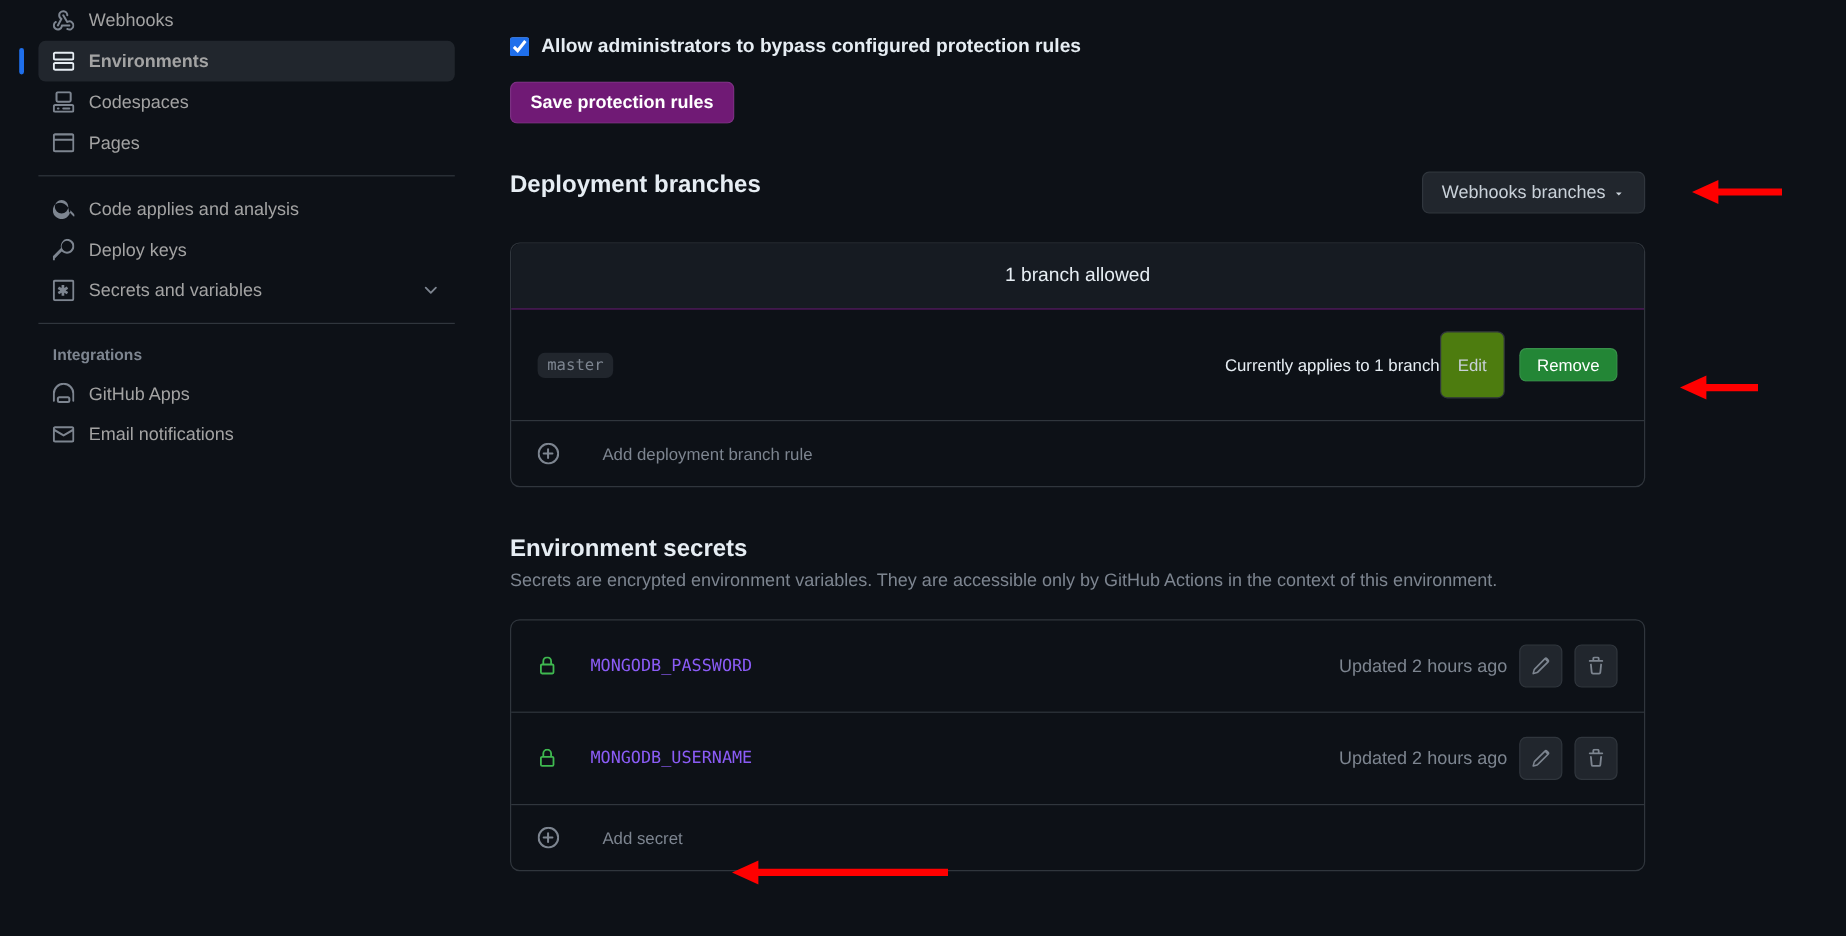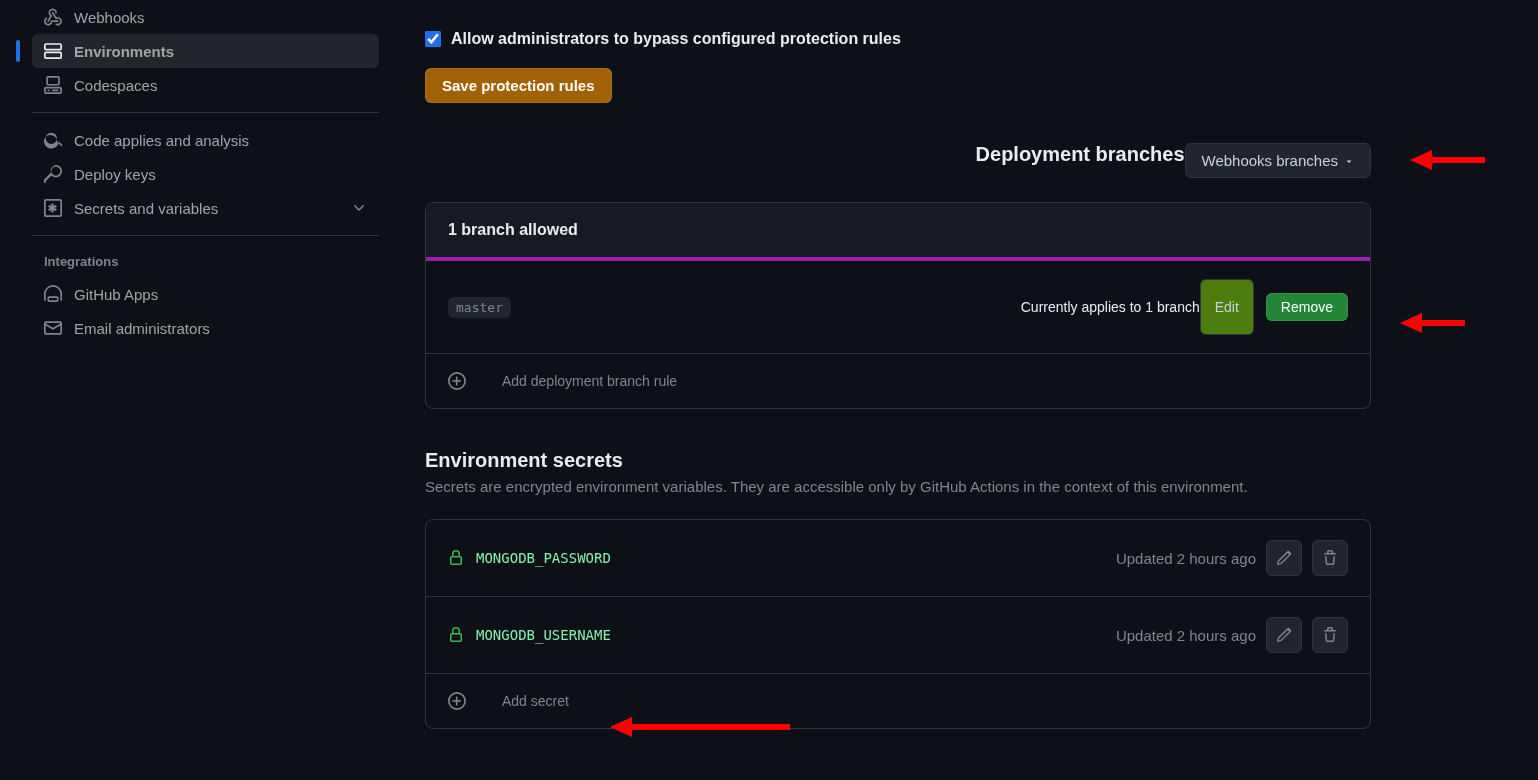--- a/index.html
+++ b/index.html
@@ -84,36 +84,36 @@
 .checkbox-row input[type="checkbox"] {
   width: 16px;
   height: 16px;
   accent-color: #1f6feb;
 }
 .checkbox-label {
   font-size: 16px;
   font-weight: 600;
 }
 .btn-primary {
-  background: #a16207;
+  background: #701a75;
   color: #fff;
   border: 1px solid rgba(240,246,252,0.1);
   padding: 8px 16px;
   border-radius: 6px;
   font-size: 15px;
   font-weight: 600;
   cursor: pointer;
 }
 .section {
   margin-top: 40px;
 }
 .section-header {
   display: flex;
   align-items: flex-start;
-  justify-content: flex-end;
+  justify-content: space-between;
 }
 .section-title {
   font-size: 20px;
   font-weight: 600;
   margin-bottom: 6px;
 }
 .section-desc {
   color: #7d8590;
   font-size: 15px;
 }
@@ -130,24 +130,25 @@
   gap: 6px;
 }
 .box {
   border: 1px solid #30363d;
   border-radius: 8px;
   margin-top: 24px;
 }
 .box-header {
   padding: 18px 22px;
   font-size: 16px;
-  font-weight: 700;
+  font-weight: 400;
   background: #161b22;
-  border-bottom: 4px solid #a21caf;
+  border-bottom: 1px solid #a21caf;
   border-radius: 8px 8px 0 0;
+  text-align: center;
 }
 .box-row {
   padding: 18px 22px;
   display: flex;
   align-items: center;
   border-bottom: 1px solid #30363d;
 }
 .box-row:last-child { border-bottom: none; border-radius: 0 0 8px 8px; }
 .branch-tag {
   background: #21262d;
@@ -192,23 +193,23 @@
 }
 .add-row:last-child { border-radius: 0 0 8px 8px; gap: 36px; }
 .secret-row {
   padding: 20px 22px;
   display: flex;
   align-items: center;
   border-bottom: 1px solid #30363d;
 }
 .secret-name {
   font-family: ui-monospace, SFMono-Regular, Menlo, monospace;
-  color: #86efac;
+  color: #8b5cf6;
   font-size: 14px;
-  margin-left: 12px;
+  margin-left: 28px;
 }
 .secret-updated {
   margin-left: auto;
   color: #7d8590;
   font-size: 15px;
 }
 .icon-btn {
   width: 36px;
   height: 36px;
   background: #21262d;
@@ -251,20 +252,28 @@
   </div>
   <div class="sidebar-item">
     <span class="icon">
       <svg width="18" height="18" viewBox="0 0 16 16" fill="currentColor">
           <path d="M0 11.25c0-.966.784-1.75 1.75-1.75h12.5c.966 0 1.75.784 1.75 1.75v3A1.75 1.75 0 0 1 14.25 16H1.75A1.75 1.75 0 0 1 0 14.25Zm2-9.5C2 .784 2.784 0 3.75 0h8.5C13.216 0 14 .784 14 1.75v5a1.75 1.75 0 0 1-1.75 1.75h-8.5A1.75 1.75 0 0 1 2 6.75Zm1.75-.25a.25.25 0 0 0-.25.25v5c0 .138.112.25.25.25h8.5a.25.25 0 0 0 .25-.25v-5a.25.25 0 0 0-.25-.25Zm-2 9.5a.25.25 0 0 0-.25.25v3c0 .138.112.25.25.25h12.5a.25.25 0 0 0 .25-.25v-3a.25.25 0 0 0-.25-.25Z"></path>
           <path d="M7 12.75a.75.75 0 0 1 .75-.75h4.5a.75.75 0 0 1 0 1.5h-4.5a.75.75 0 0 1-.75-.75Zm-4 0a.75.75 0 0 1 .75-.75h.5a.75.75 0 0 1 0 1.5h-.5a.75.75 0 0 1-.75-.75Z"></path>
         </svg>
     </span>
     <span>Codespaces</span>
   </div>
+  <div class="sidebar-item">
+    <span class="icon">
+      <svg width="18" height="18" viewBox="0 0 16 16" fill="currentColor">
+          <path d="M0 2.75C0 1.784.784 1 1.75 1h12.5c.966 0 1.75.784 1.75 1.75v10.5A1.75 1.75 0 0 1 14.25 15H1.75A1.75 1.75 0 0 1 0 13.25Zm1.75-.25a.25.25 0 0 0-.25.25V5h13V2.75a.25.25 0 0 0-.25-.25ZM1.5 13.25c0 .138.112.25.25.25h12.5a.25.25 0 0 0 .25-.25V6.5h-13Z"></path>
+        </svg>
+    </span>
+    <span>Pages</span>
+  </div>
 
   <div class="sidebar-divider"></div>
 
   <div class="sidebar-item">
     <span class="icon">
       <svg width="18" height="18" viewBox="0 0 16 16" fill="currentColor">
           <path d="M11.5 6.5a5 5 0 1 1-10 0 5 5 0 0 1 10 0Zm-10-1.5a6.5 6.5 0 1 0 11.53 4.13l3.25 3.25a.75.75 0 1 1-1.06 1.06l-3.25-3.25A6.5 6.5 0 0 0 1.5 5Z"></path>
         </svg>
     </span>
     <span>Code applies and analysis</span>
@@ -301,21 +310,21 @@
         </svg>
     </span>
     <span>GitHub Apps</span>
   </div>
   <div class="sidebar-item">
     <span class="icon">
       <svg width="18" height="18" viewBox="0 0 16 16" fill="currentColor">
           <path d="M1.75 2h12.5c.966 0 1.75.784 1.75 1.75v8.5A1.75 1.75 0 0 1 14.25 14H1.75A1.75 1.75 0 0 1 0 12.25v-8.5C0 2.784.784 2 1.75 2ZM1.5 12.25c0 .138.112.25.25.25h12.5a.25.25 0 0 0 .25-.25V5.809L8.38 9.397a.75.75 0 0 1-.76 0L1.5 5.809Zm13-8.5a.25.25 0 0 0-.25-.25H1.75a.25.25 0 0 0-.25.25v.32L8 7.88l6.5-3.81Z"></path>
         </svg>
     </span>
-    <span>Email administrators</span>
+    <span>Email notifications</span>
   </div>
 </div>
 
 <div class="main">
   <div class="checkbox-row">
     <input type="checkbox" checked="" style="">
     <span class="checkbox-label">Allow administrators to bypass configured protection rules</span>
   </div>
   <button class="btn-primary">Save protection rules</button>
 

